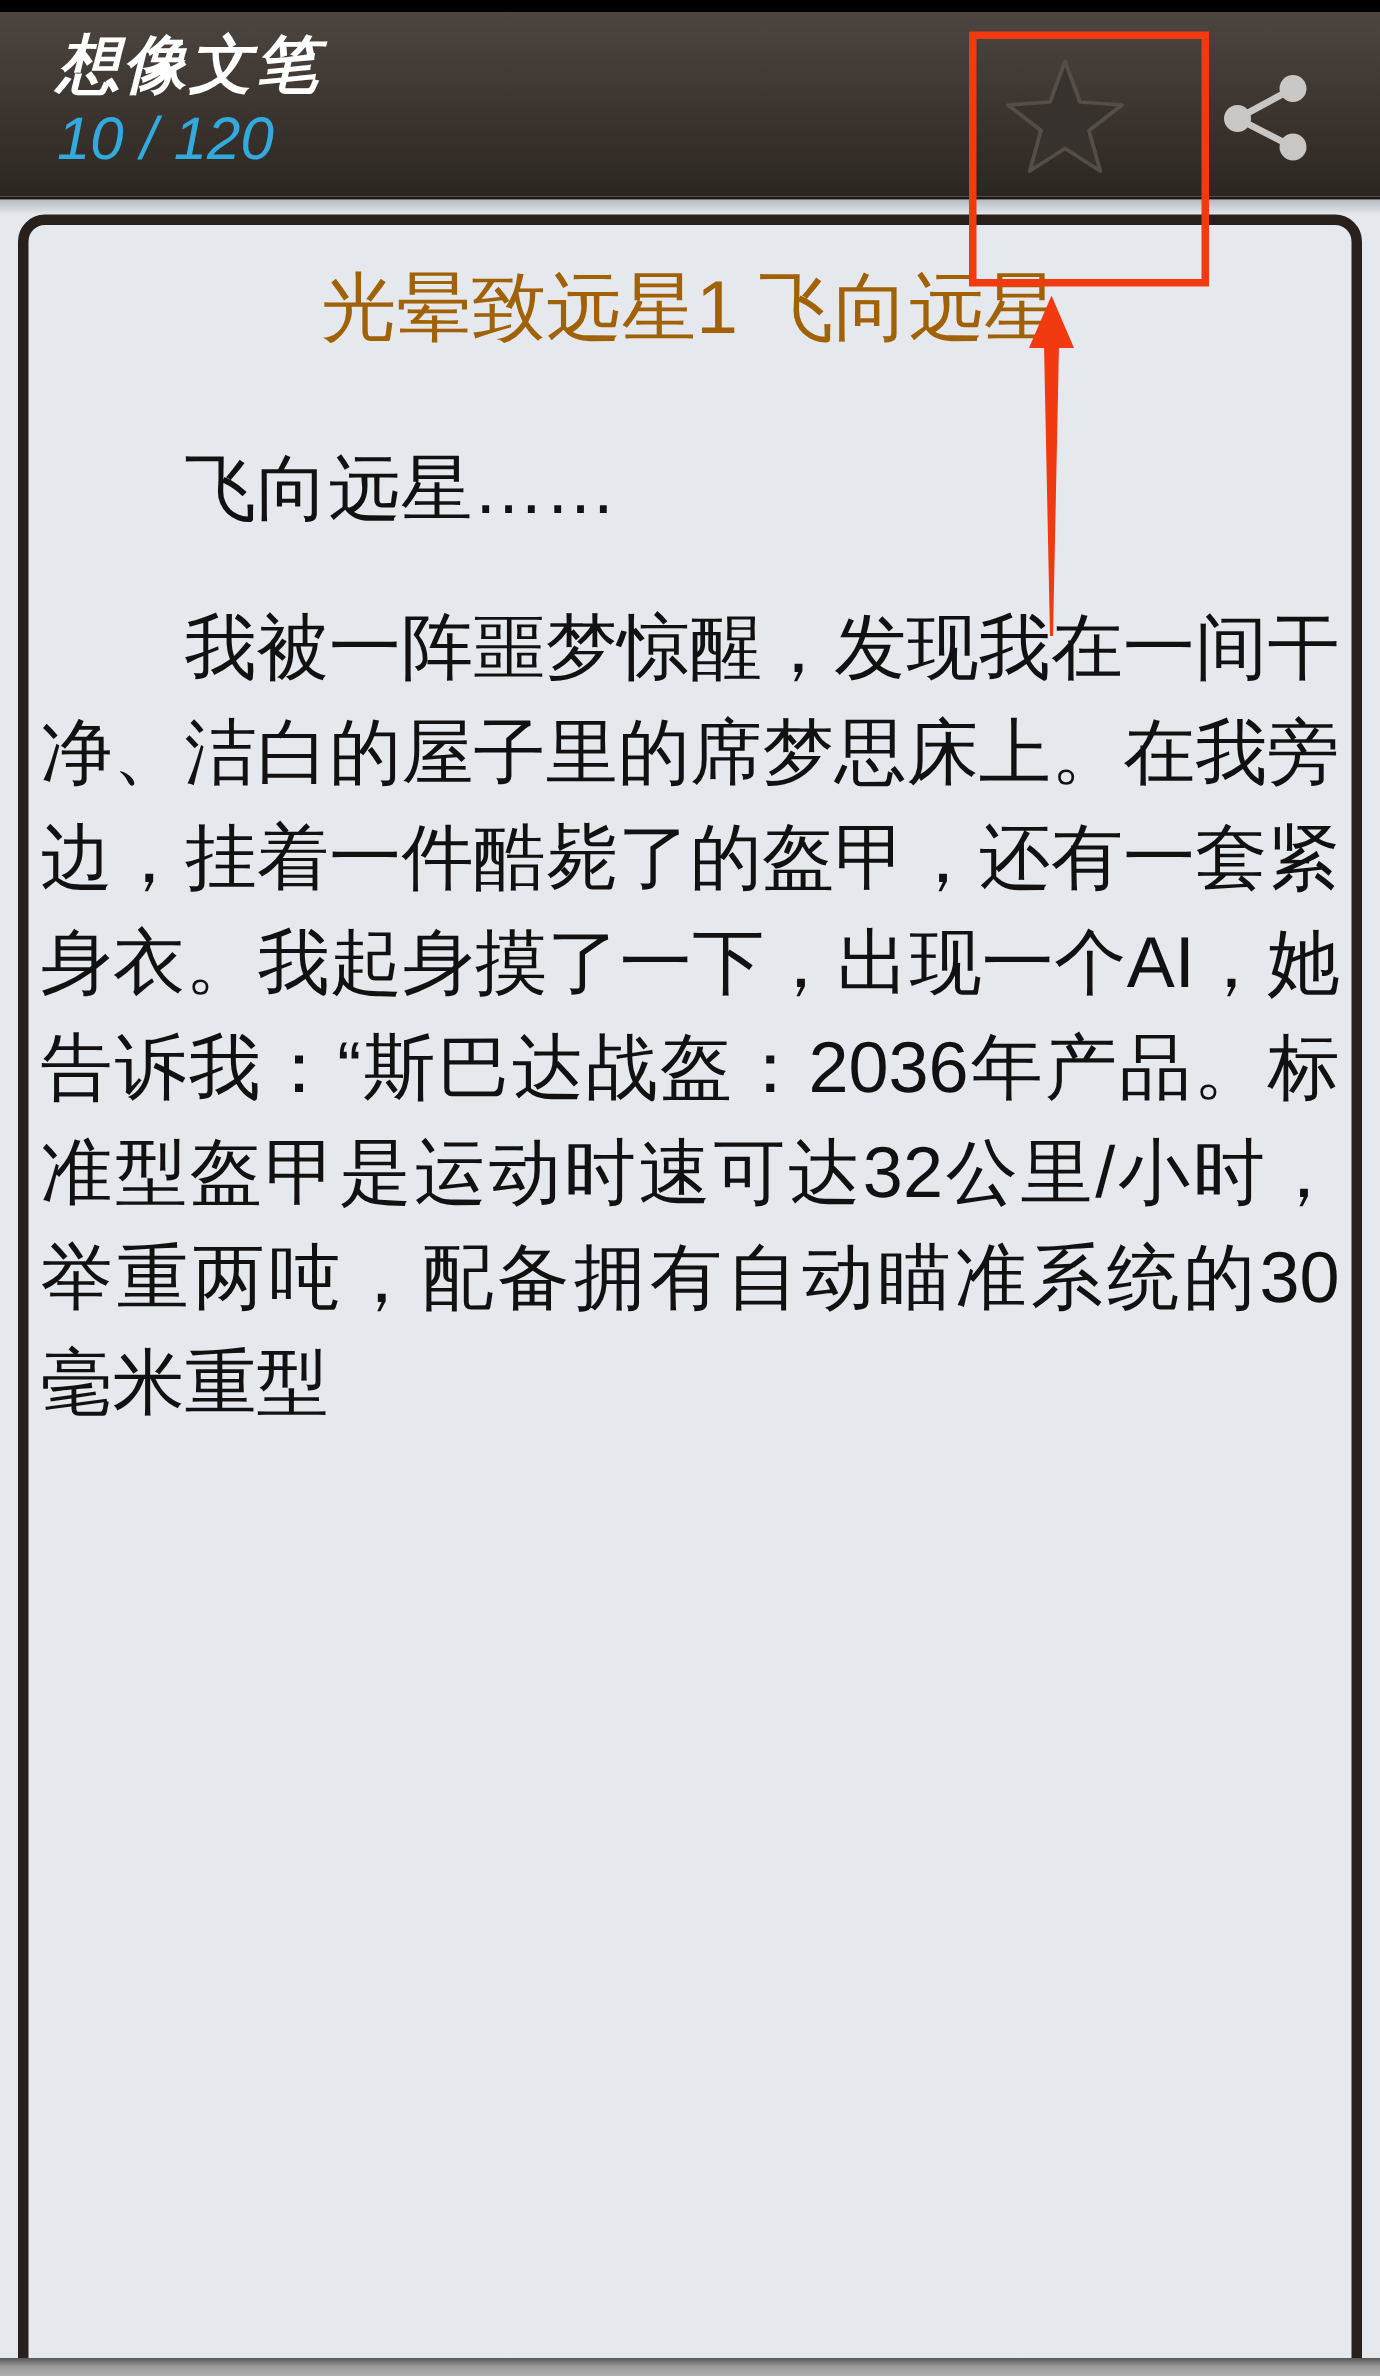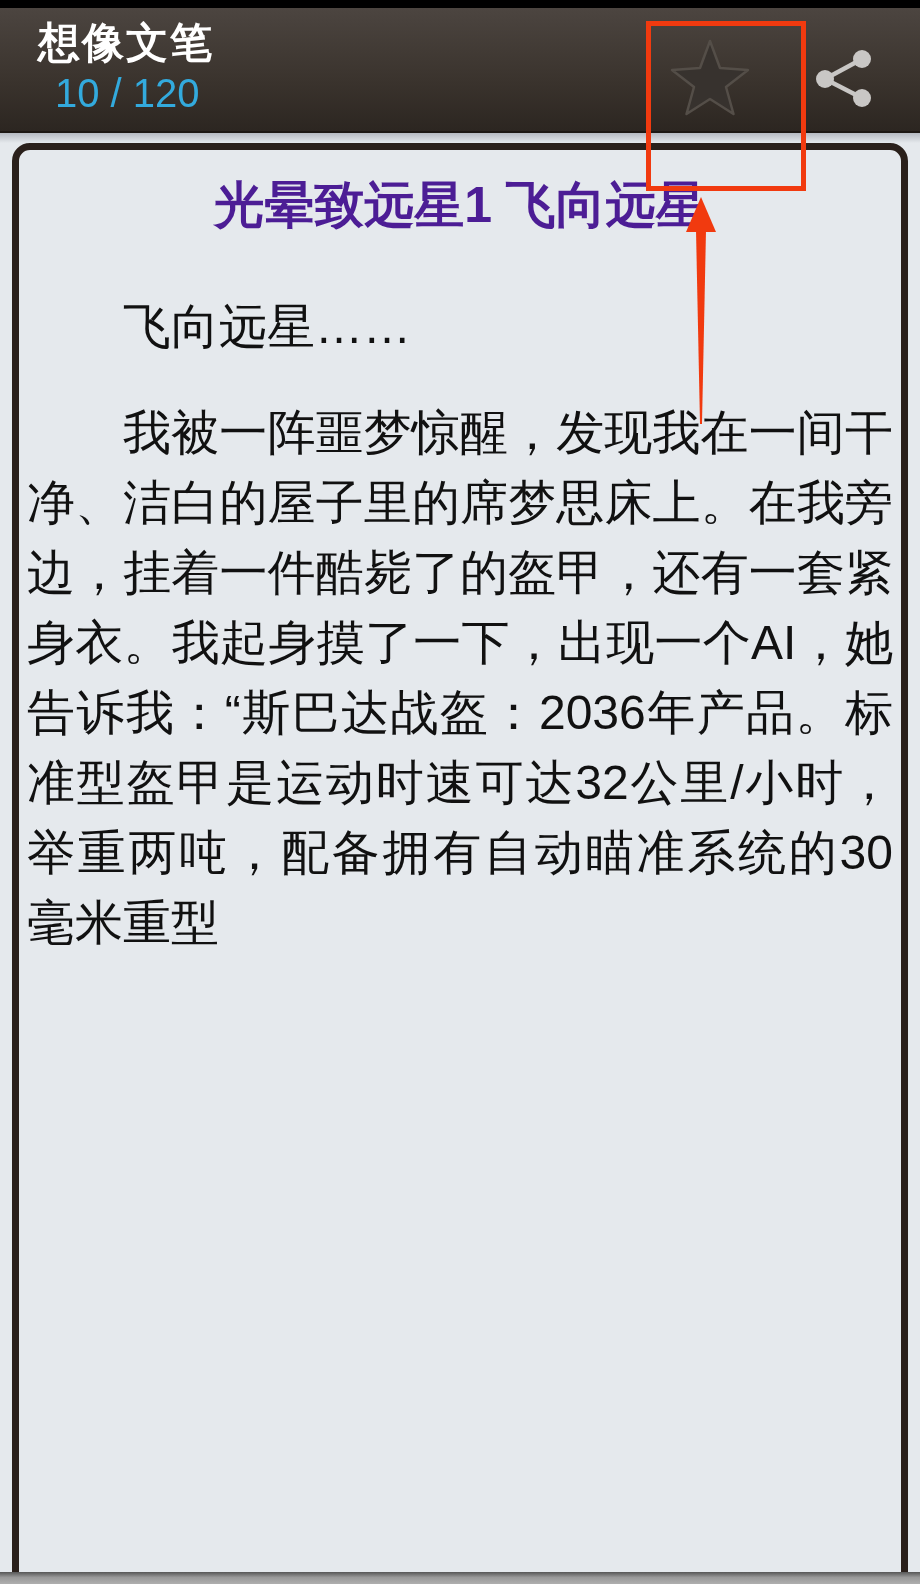--- a/index.html
+++ b/index.html
@@ -19,49 +19,48 @@
   .header {
     position:absolute; top:8px; left:0; right:0; height:123px;
     background:linear-gradient(#4C4540, #3A332D 60%, #2C2621);
     border-bottom:2px solid #1D1814;
   }
   .header-shadow {
     position:absolute; top:133px; left:0; right:0; height:10px;
     background:linear-gradient(rgba(70,75,90,.30), rgba(70,75,90,0));
     pointer-events:none;
   }
-  .header-titles { position:absolute; left:38px; top:10px; }
+  .header-titles { position:absolute; left:38px; top:10px;font-style:italic; }
   .app-title {
     color:#FFFFFF; font-size:42px; font-weight:bold; line-height:50px;
     letter-spacing:2px; white-space:nowrap;
   }
   .page-indicator {
     color:#33AADD; font-size:40px; line-height:44px; margin-top:3px;
     white-space:nowrap;
-    margin-left:17px;
   }
   .action-btn {
     position:absolute; top:0; height:123px;
     display:flex; align-items:center; justify-content:center;
   }
   .btn-star  { left:645px; width:160px; }
   .btn-share { left:805px; width:100px; }
   .btn-star svg  { position:absolute; left:10px; top:30px; }
   .btn-share svg { position:absolute; left:7px;  top:41px; }
 
   
   .reader-card {
     position:absolute; left:12px; top:143px; width:896px; height:1520px;
     box-sizing:border-box;
     border:7px solid #2A201B; border-radius:18px;
     background:#E5E9ED;
     padding:8px 8px 0 8px;
   }
   .chapter-title {
-    font-size:50px; font-weight:bold; color:#4c1d95;
+    font-size:50px; font-weight:normal; color:#a16207;
     text-align:center; line-height:70px;
     margin:12px 0 52px 0;
   }
   .para {
     font-size:48px; line-height:70px; color:#111;
     margin:36px 0 0 0; text-indent:96px;
     text-align:justify;
   }
   .para:first-child { margin-top:0; }
 

